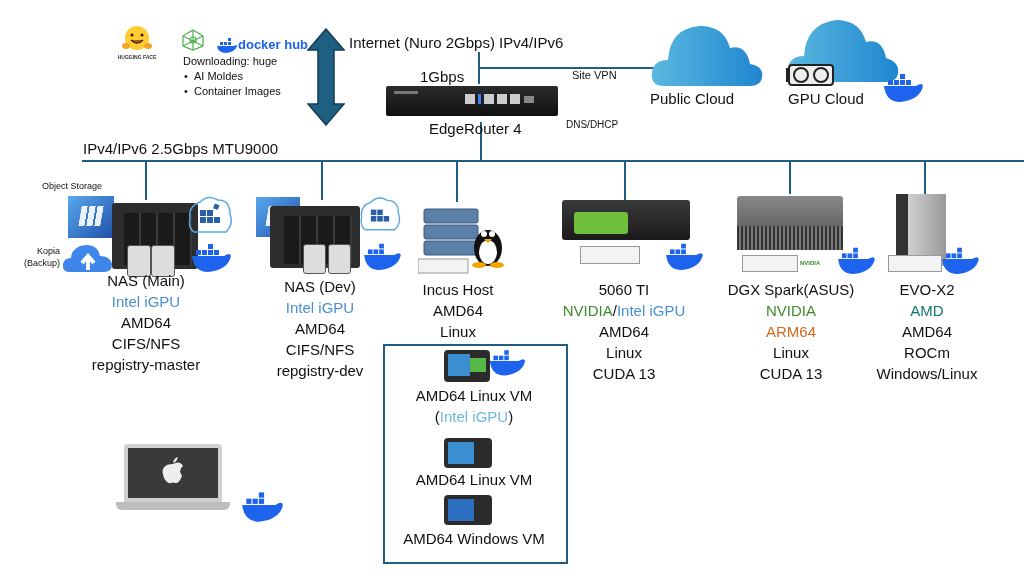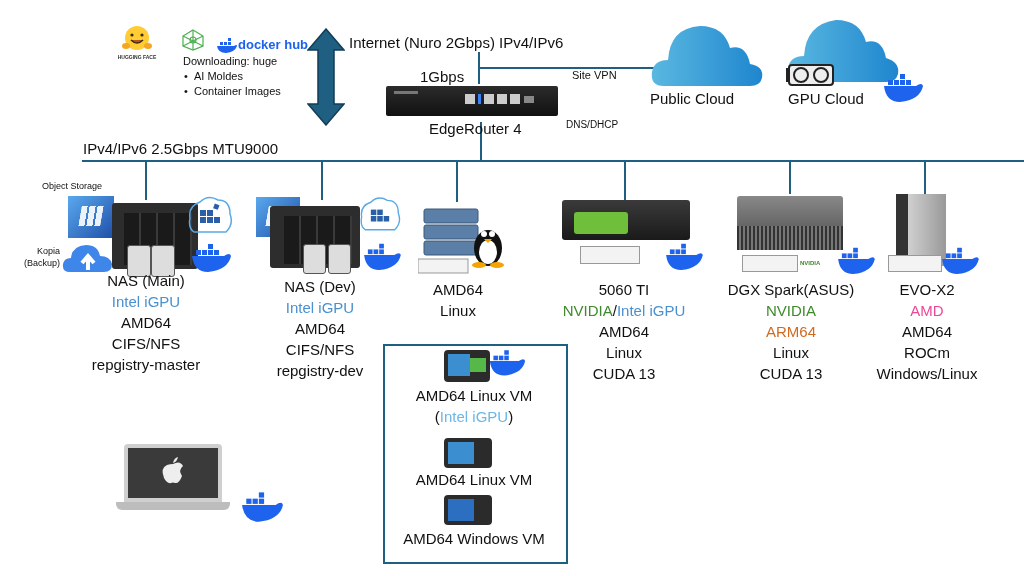--- a/index.html
+++ b/index.html
@@ -6,21 +6,21 @@
   body { width: 1024px; height: 576px; position: relative; overflow: hidden;
          font-family: "Liberation Sans", "DejaVu Sans", sans-serif; color: #111; }
   .abs { position: absolute; }
   .line { position: absolute; background: #1f5f82; }
   .t { position: absolute; white-space: nowrap; text-align: center; }
   .lbl { font-size: 15px; line-height: 21px; }
   .c-intel { color: #4a90d0; }
   .c-intel-light { color: #6bb7e6; }
   .c-nvidia { color: #3f8a2c; }
   .c-arm { color: #d2691e; }
-  .c-amd { color: #ec4899; }
+  .c-amd { color: #0f766e; }
   .small { font-size: 11px; }
   .tiny { font-size: 8px; }
   .cloud { position: absolute; }
   .vmbox { position: absolute; border: 2px solid #1f5f82; }
 </style>
 </head>
 <body>
 
 <div class="line" style="left:82px; top:160px; width:942px; height:2px;"></div>
 <div class="line" style="left:480px; top:122px; width:2px; height:38px;"></div>
@@ -210,20 +210,21 @@
 <svg class="abs" style="left:470px; top:222px;" width="36" height="46" viewBox="0 0 36 46">
   <ellipse cx="18" cy="26" rx="14" ry="18" fill="#111"></ellipse>
   <ellipse cx="18" cy="30" rx="9" ry="12" fill="#fff"></ellipse>
   <circle cx="14" cy="12" r="3" fill="#fff"></circle>
     <circle cx="22" cy="12" r="3" fill="#fff"></circle>
   <path d="M14 17 L22 17 L18 21Z" fill="#f4a300"></path>
   <ellipse cx="9" cy="43" rx="7" ry="3" fill="#f4a300"></ellipse>
     <ellipse cx="27" cy="43" rx="7" ry="3" fill="#f4a300"></ellipse>
 </svg>
 <div class="t lbl" style="left:398px; top:279px; width:120px;">
+  <div>Incus Host</div>
   <div>AMD64</div>
   <div>Linux</div>
 </div>
 
 <div class="vmbox" style="left:383px; top:344px; width:181px; height:216px;"></div>
 <div class="abs" style="left:444px; top:350px; width:46px; height:32px; background:#2b2b2b; border-radius:4px;">
   <div class="abs" style="left:4px; top:4px; width:22px; height:22px; background:#3b8fd0;"></div>
   <div class="abs" style="left:26px; top:8px; width:16px; height:14px; background:#56b848;"></div>
 </div>
 <svg class="abs" style="left:488px; top:346px;" width="38" height="32" viewBox="0 0 42 34">

